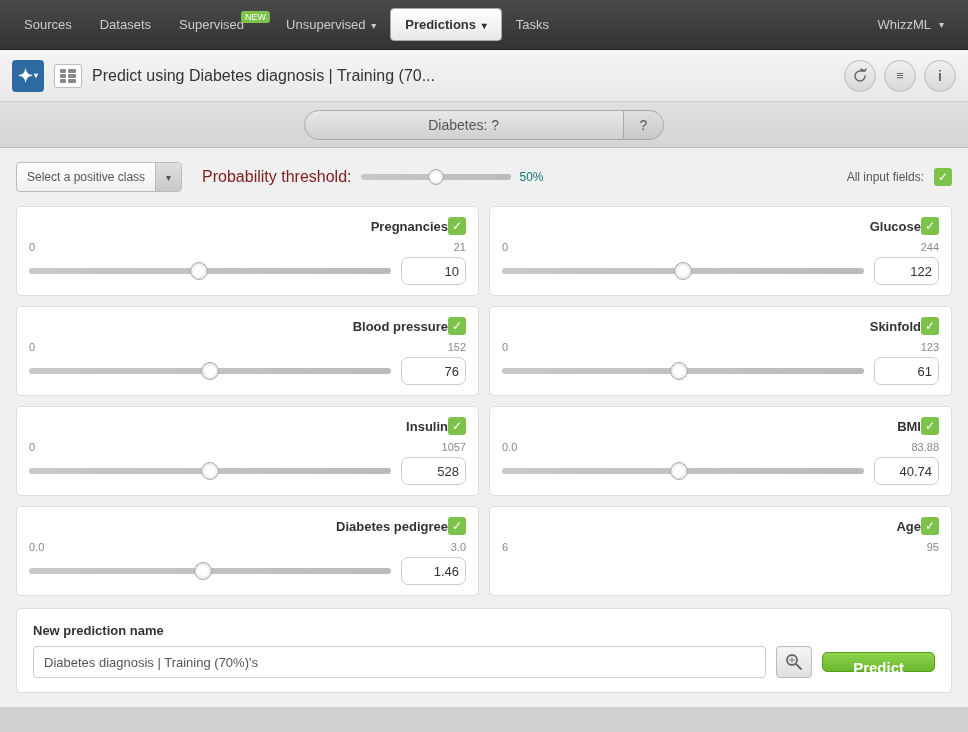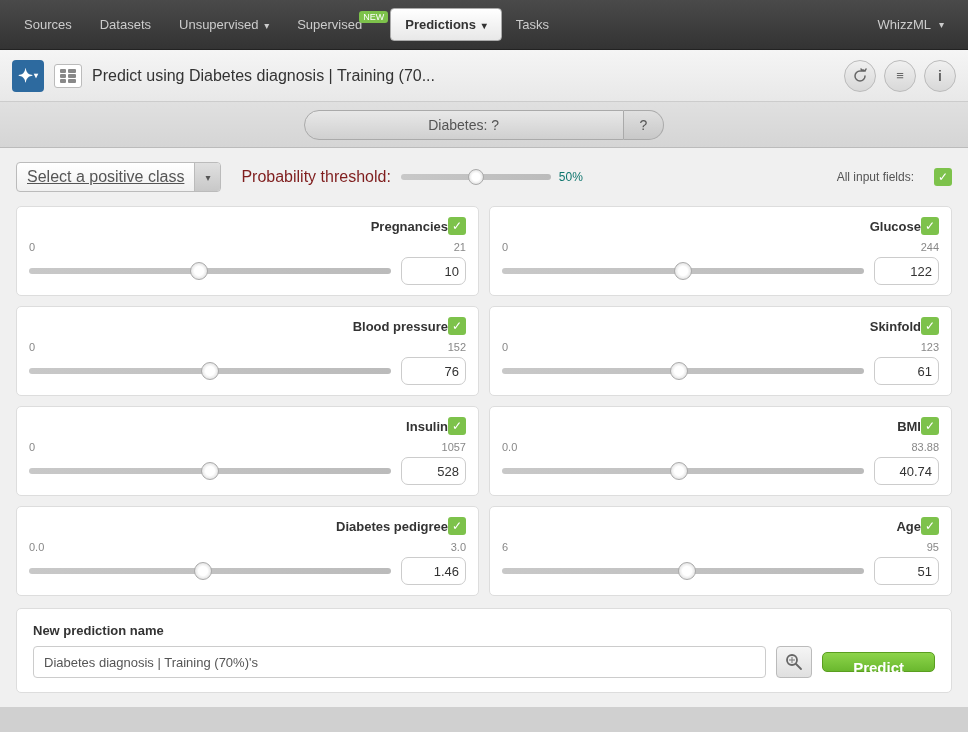--- a/index.html
+++ b/index.html
@@ -141,23 +141,22 @@
       display: flex;
       align-items: center;
       border: 1px solid #bbb;
       border-radius: 4px;
       background: linear-gradient(to bottom, #fff, #f0f0f0);
       overflow: hidden;
       height: 30px;
     }
     .positive-class-text {
       padding: 0 10px;
-      font-size: 16px;
+      font-size: 12px;
       color: #555;
-      text-decoration: underline;
     }
     .positive-class-arrow {
       background: linear-gradient(to bottom, #e0e0e0, #c8c8c8);
       border-left: 1px solid #bbb;
       width: 26px;
       height: 100%;
       display: flex; align-items: center; justify-content: center;
       cursor: pointer; font-size: 10px; color: #555;
     }
     .prob-label {
@@ -182,21 +181,21 @@
       border-radius: 50%;
       position: absolute;
       top: -5px;
       left: 50%;
       transform: translateX(-50%);
       cursor: pointer;
     }
     .prob-pct { font-size: 12px; color: #0f766e; }
     .all-fields-row {
       margin-left: auto;
-      display: flex; align-items: center; gap: 20px;
+      display: flex; align-items: center; gap: 10px;
       font-size: 12px; color: #555;
     }
     .check-green {
       width: 18px; height: 18px;
       background: #7dc24b;
       border-radius: 3px;
       display: flex; align-items: center; justify-content: center;
       color: #fff; font-size: 12px; cursor: pointer;
     }
 
@@ -315,27 +314,27 @@
       cursor: pointer;
       height: 20px;
     }
   </style>
 </head>
 <body>
 
 <div class="top-nav">
   <div class="nav-item">Sources</div>
   <div class="nav-item">Datasets</div>
+  <div class="nav-item" style="padding-right:28px;">
+    <span>Supervised</span>
+    <span class="nav-badge">NEW</span>
+  </div>
   <div class="nav-item">
     <span>Unsupervised</span>
     <span style="font-size:10px; margin-left:2px;">▾</span>
-  </div>
-  <div class="nav-item" style="padding-right:28px;">
-    <span>Supervised</span>
-    <span class="nav-badge">NEW</span>
   </div>
   <div class="nav-item predictions-active">
     <span>Predictions</span>
     <span style="font-size:10px; margin-left:2px;">▾</span>
   </div>
   <div class="nav-item">Tasks</div>
   <div class="nav-right">
     <span>WhizzML</span>
     <span class="nav-arrow">▾</span>
   </div>
@@ -512,26 +511,20 @@
     </div>
   </div>
       <div class="field-card">
     <div class="field-header">
       <span class="field-name">Age</span>
       <div class="check-green">✓</div>
     </div>
     <div class="field-range-row">
       <span class="field-min">6</span>
       <span class="field-max">95</span>
-    </div>
-    <div class="field-slider-row">
-      <div class="field-slider-track">
-        <div class="field-slider-thumb" style="left:calc(51% - 9px);"></div>
-      </div>
-      <input type="text" class="field-value-input" value="51" style="">
     </div>
   </div>
     </div>
 
   <div class="bottom-section">
     <div class="bottom-label">New prediction name</div>
     <div class="bottom-row">
       <input type="text" class="prediction-name-input" id="pred-name-input" value="Diabetes diagnosis | Training (70%)'s" style="">
       <div class="search-icon-btn">
         <svg width="18" height="18" viewBox="0 0 18 18">

